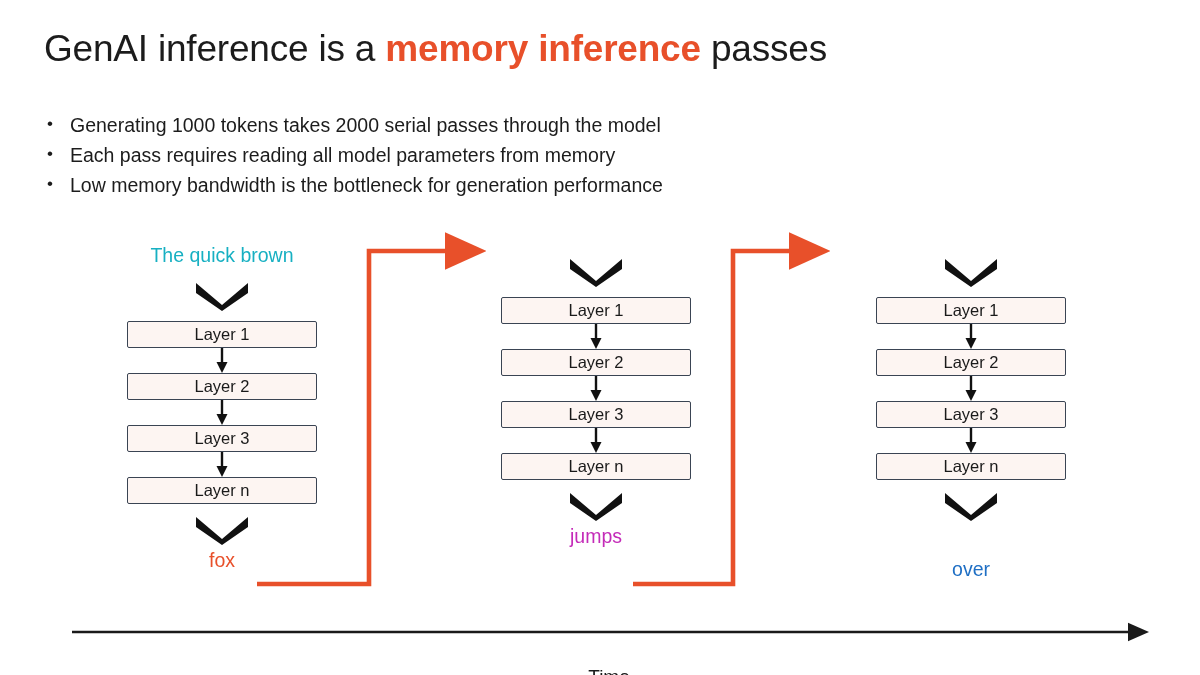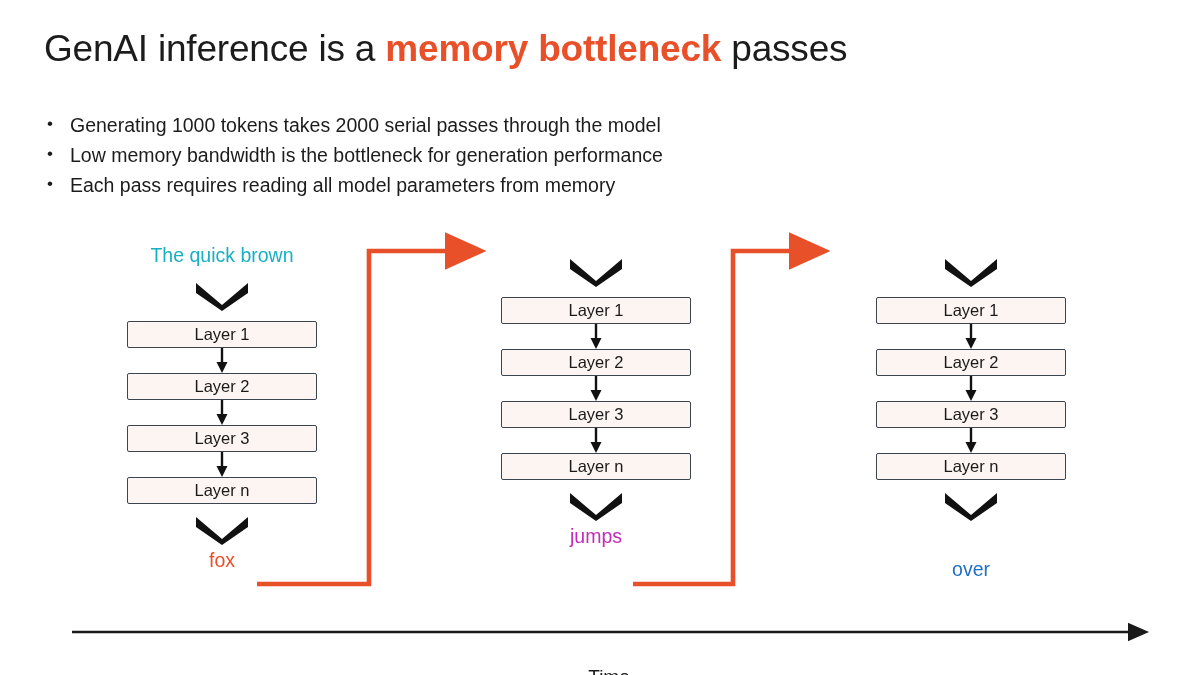--- a/index.html
+++ b/index.html
@@ -155,26 +155,26 @@
     width: 1200px;
     text-align: center;
     font-size: 19px;
     color: #1a1a1a;
     padding-left: 9px;
   }
 </style>
 </head>
 <body>
 
-<div id="slide-title"><span>GenAI inference is a </span><span class="accent">memory bottleneck</span><span> passes</span></div>
+<div id="slide-title"><span>GenAI inference is a </span><span class="accent">memory inference</span><span> passes</span></div>
 
 <ul id="bullet-list">
   <li>Generating 1000 tokens takes 2000 serial passes through the model</li>
+  <li>Each pass requires reading all model parameters from memory</li>
   <li>Low memory bandwidth is the bottleneck for generation performance</li>
-  <li>Each pass requires reading all model parameters from memory</li>
 </ul>
 
 <div id="diagram">
 
   <div class="column" id="column-0">
     <div class="col-prompt">
       <span class="tok-teal">The quick brown</span>
     </div>
     <svg class="chevron" viewBox="0 0 56 30">
       <polygon points="2,2 28,24 54,2 54,12 28,30 2,12" fill="#111111"></polygon>

